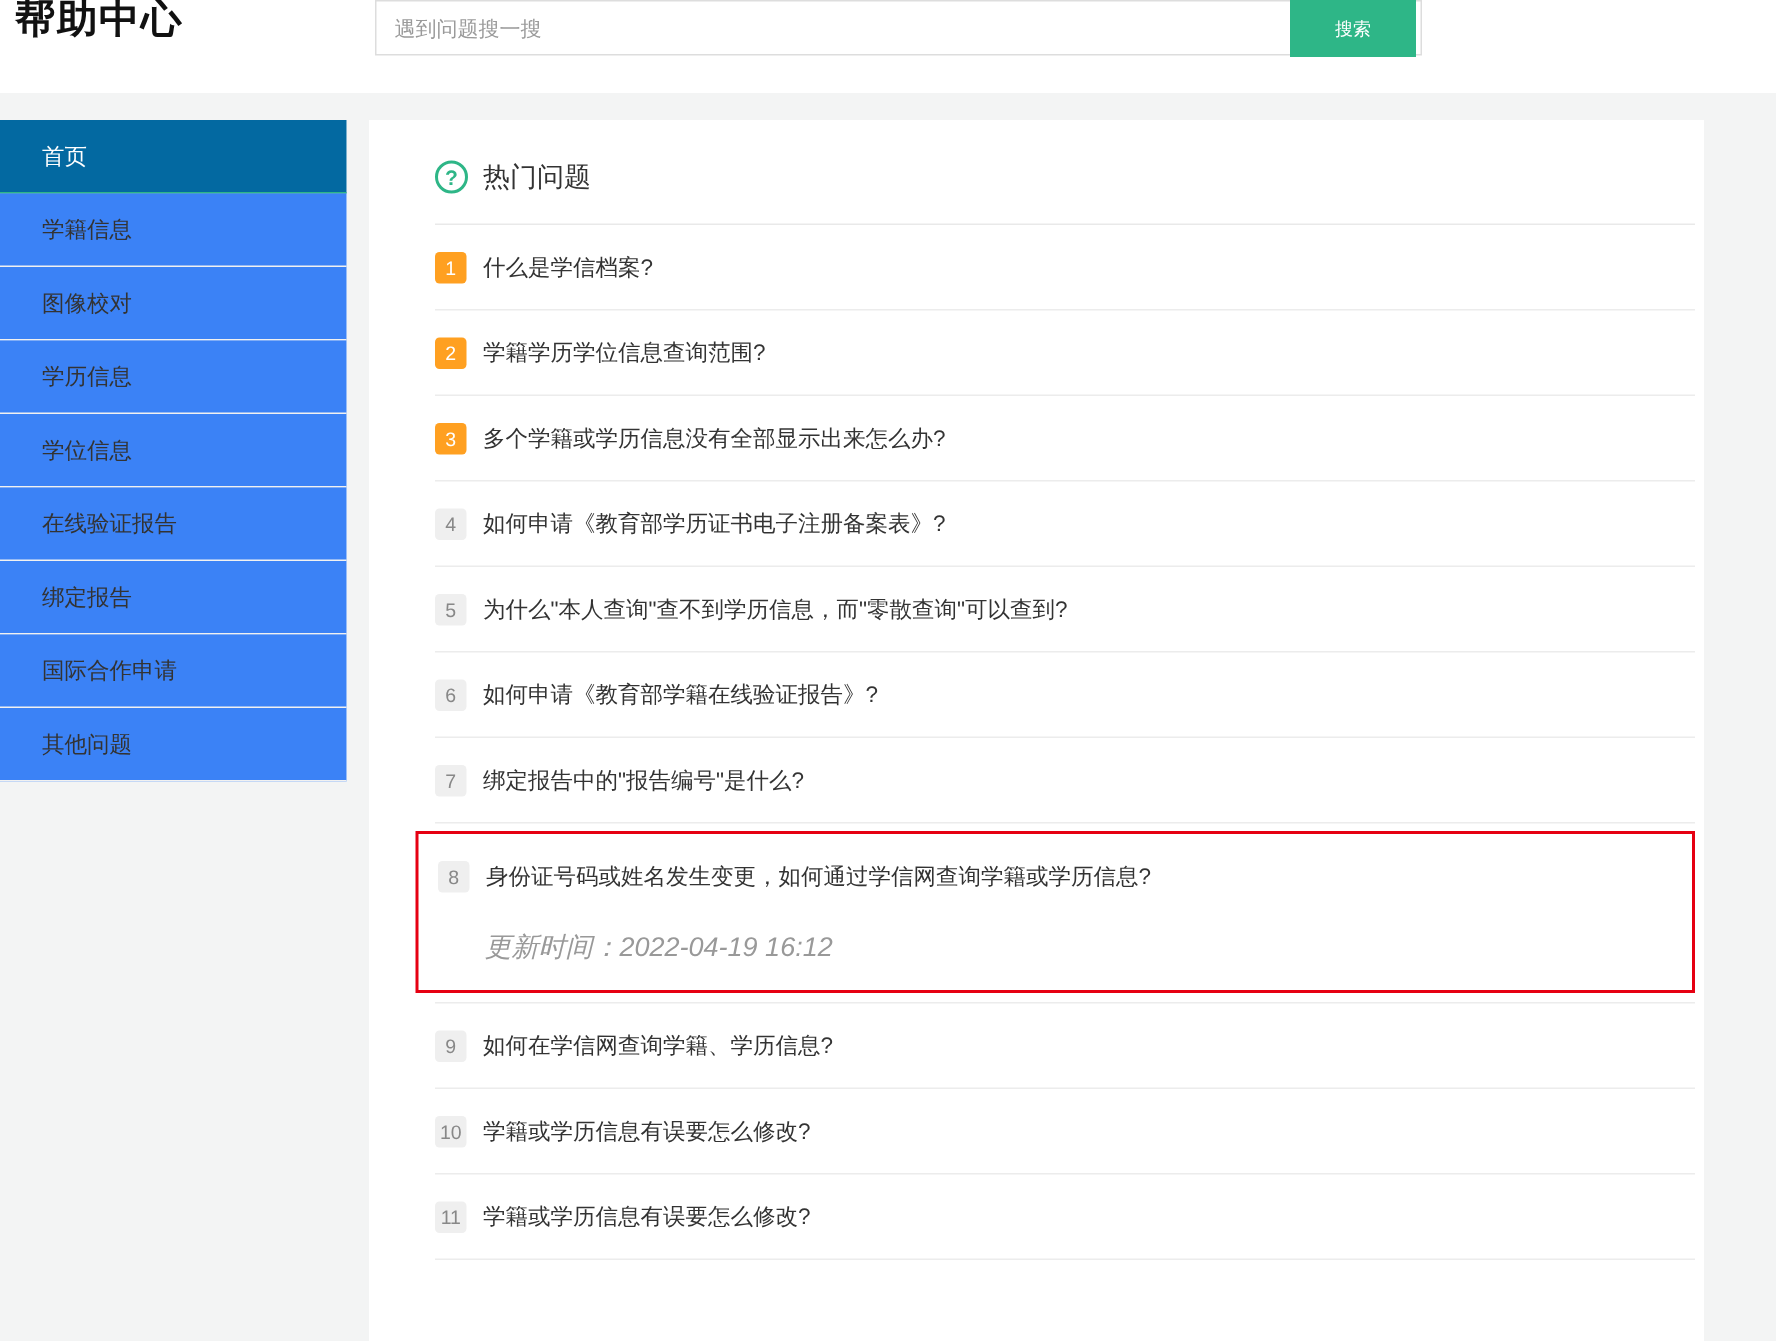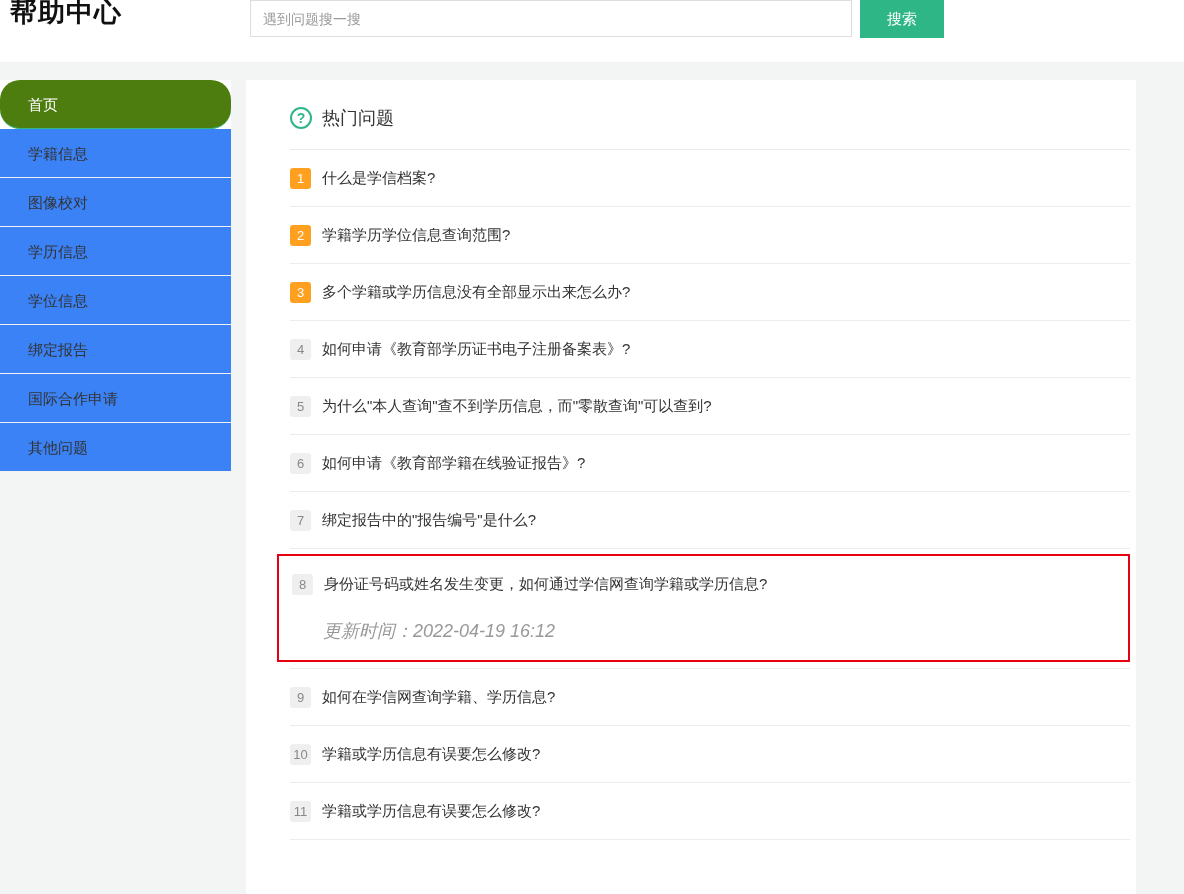--- a/index.html
+++ b/index.html
@@ -15,43 +15,43 @@
   
   .top-header {
     position:absolute; left:0; top:0; width:1184px; height:62px;
     background:#fff;
   }
   .page-title {
     position:absolute; left:10px; top:-6px; margin:0;
     font-size:27px; font-weight:700; color:#111; letter-spacing:1px;
   }
   .search-input {
-    position:absolute; left:250px; top:0; width:602px; height:37px;
+    position:absolute; left:250px; top:0; width:698px; height:37px;
     border:1px solid #ddd; background:#fff;
     padding:13px 12px; font-size:14px; color:#4d7c0f; outline:none;
     font-family:inherit;
   }
   .search-input::placeholder { color:#9a9a9a; }
   .search-btn {
     position:absolute; left:860px; top:0; width:84px; height:38px;
-    background:#2eb687; color:#fff; border:none; font-size:15px;
+    background:#2eb687; color:#fff; border:none; font-size:12px;
     cursor:pointer; font-family:inherit;
   }
 
   
   .sidebar {
     position:absolute; left:0; top:80px; width:231px; background:#fff;
   }
   .side-item {
     height:49px; line-height:49px; padding-left:28px;
     font-size:15px; color:#333; cursor:pointer;
     border-bottom:1px solid #f1f1f1; background:#3b82f6;
   }
   .side-item.active {
-    background:#4d7c0f; color:#fff; border-bottom:1px solid #2eb687;border-radius:20px;
+    background:#0369a1; color:#fff; border-bottom:1px solid #2eb687;
   }
 
   
   .main-card {
     position:absolute; left:246px; top:80px; width:890px; height:814px;
     background:#fff;
   }
   .inner { padding:0 6px 0 44px; }
 
   .sec-head {
@@ -104,20 +104,21 @@
   <input class="search-input" type="text" placeholder="遇到问题搜一搜" style="">
   <button class="search-btn">搜索</button>
 </header>
 
 <nav class="sidebar">
   <div class="side-item active">首页</div>
   <div class="side-item">学籍信息</div>
   <div class="side-item">图像校对</div>
   <div class="side-item">学历信息</div>
   <div class="side-item">学位信息</div>
+  <div class="side-item">在线验证报告</div>
   <div class="side-item">绑定报告</div>
   <div class="side-item">国际合作申请</div>
   <div class="side-item">其他问题</div>
 </nav>
 
 <main class="main-card">
   <div class="inner">
 
     <div class="sec-head">
       <span class="qmark-icon">?</span>

